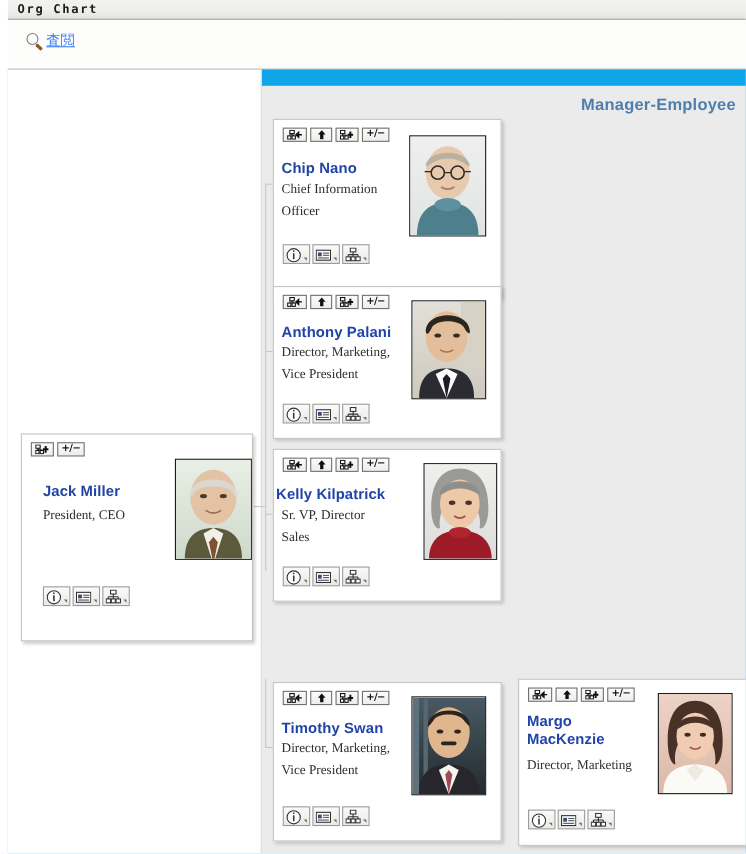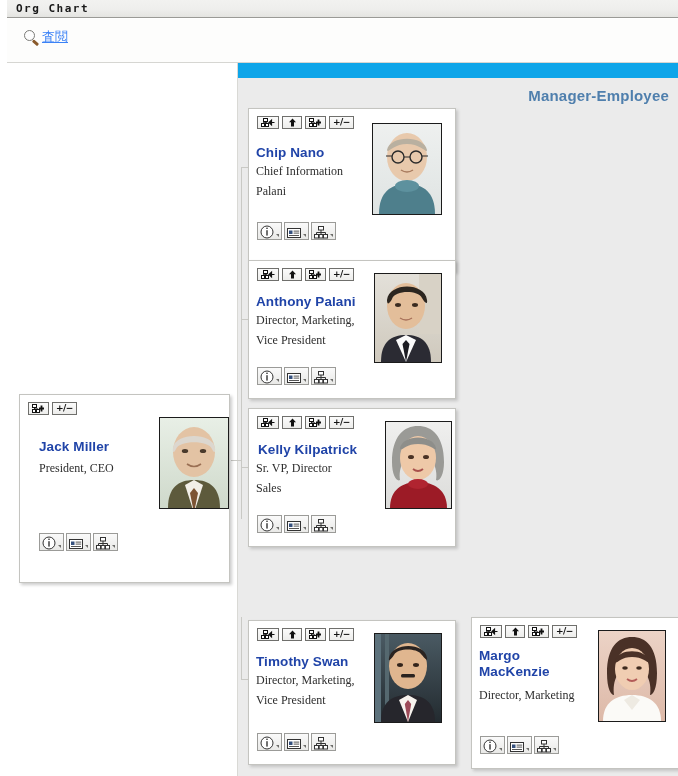--- a/index.html
+++ b/index.html
@@ -359,21 +359,21 @@
             <path d="M9.5 1.5v6M7 4.5h5" stroke="#111" stroke-width="1.8"></path>
           </svg>
         </div>
         <div class="tbtn">
           <span class="pm">+/−</span>
         </div>
       </div>
 
       <div class="card-name" style="left:7px; top:36px;">Chip Nano</div>
       <div class="card-title" style="left:7px; top:53px;">Chief Information</div>
-      <div class="card-title" style="left:7px; top:73px;">Palani</div>
+      <div class="card-title" style="left:7px; top:73px;">Officer</div>
 
       <div class="card-photo" style="left:123px; top:14px; width:70px; height:92px;">
         <svg width="68" height="90" viewBox="0 0 68 90">
           <defs>
               <linearGradient id="bgCN" x1="0" y1="0" x2="0" y2="1">
             <stop offset="0%" stop-color="#eef0ef"></stop>
                 <stop offset="100%" stop-color="#dfe4e3"></stop>
               </linearGradient>
             </defs>
           <rect width="68" height="90" fill="url(#bgCN)"></rect>
@@ -536,21 +536,21 @@
               <rect x="4.5" y="5.5" width="3" height="3" fill="#fff" stroke="#111"></rect>
               <path d="M2.5 3.5v1.5M2 4.8h4v.7" stroke="#111" fill="none" stroke-width="0.8"></path>
               <path d="M9.5 1.5v6M7 4.5h5" stroke="#111" stroke-width="1.8"></path>
             </svg>
         </div>
         <div class="tbtn">
           <span class="pm">+/−</span>
         </div>
       </div>
 
-      <div class="card-name" style="left:9px; top:33px;">Kelly Kilpatrick</div>
+      <div class="card-name" style="left:2px; top:33px;">Kelly Kilpatrick</div>
       <div class="card-title" style="left:7px; top:50px;">Sr. VP, Director</div>
       <div class="card-title" style="left:7px; top:70px;">Sales</div>
 
       <div class="card-photo" style="left:136px; top:12px; width:67px; height:88px;">
         <svg width="65" height="86" viewBox="0 0 65 86">
           <defs>
               <linearGradient id="bgKK" x1="0" y1="0" x2="0" y2="1">
                 <stop offset="0%" stop-color="#efefee"></stop>
                 <stop offset="100%" stop-color="#dcdcda"></stop>
               </linearGradient>

